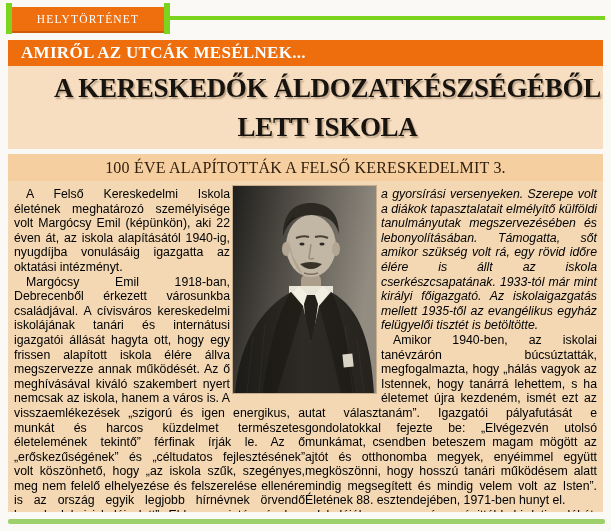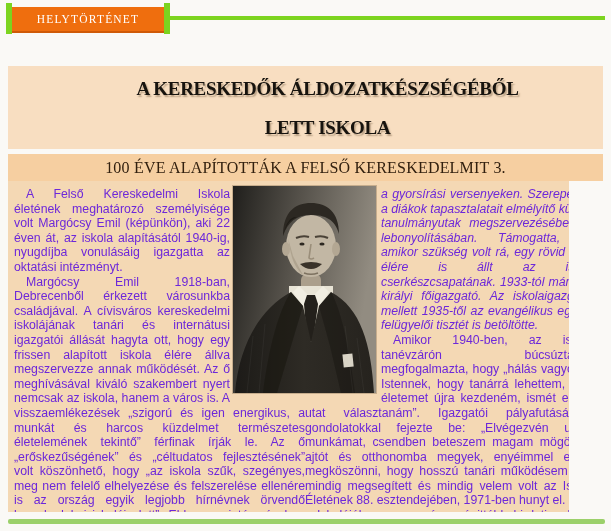--- a/index.html
+++ b/index.html
@@ -26,34 +26,34 @@
     font-size:17px;line-height:26px;padding-left:13px;box-sizing:border-box;
     letter-spacing:0.3px;
   }
   
   .headline-band{
     position:absolute;left:8px;top:66px;width:595px;height:83px;background:#f8dec1;
     text-align:center;color:#17130e;font-family:"Liberation Serif", serif;font-weight:bold;
     padding-top:3px;box-sizing:border-box;
   }
   .headline-band .hl{
-    font-size:19px;line-height:39px;letter-spacing:-0.3px;white-space:nowrap;
+    font-size:27px;line-height:39px;letter-spacing:-0.3px;white-space:nowrap;
     text-shadow:1.5px 1.5px 1.5px rgba(70,45,20,0.35);
     padding-left:44px;
   }
   
   .subtitle-band{
     position:absolute;left:8px;top:154px;width:595px;height:27px;background:#f6cfa1;
     text-align:center;color:#32200f;font-family:"Liberation Serif", serif;font-weight:normal;
     font-size:16px;line-height:27px;letter-spacing:0.2px;
   }
   
   .body-band{
-    position:absolute;left:8px;top:181px;width:534px;height:331px;background:#f4d8b4;
-    overflow:hidden;color:#6d28d9;padding-left:27px;
+    position:absolute;left:8px;top:181px;width:595px;height:331px;background:#f4d8b4;
+    overflow:hidden;color:#000000;
   }
   .col{position:absolute;top:6px;font-size:12.3px;line-height:14.6px;text-align:justify;}
   .col-left{left:6px;width:291px;}
   .col-right{left:297px;width:292px;}
   .col p{margin:0;text-indent:12px;}
   .col p.no-indent{text-indent:0;font-style:italic;}
   .wrap-spacer{pointer-events:none;}
   .col-left .wrap-spacer{float:right;width:75px;height:210px;}
   .col-right .wrap-spacer{float:left;width:76px;height:210px;}
   
@@ -68,20 +68,21 @@
 </head>
 <body>
 
 <div class="page">
 
   <div class="kicker-bracket left"></div>
   <div class="kicker-box">HELYTÖRTÉNET</div>
   <div class="kicker-bracket right"></div>
   <div class="kicker-line"></div>
 
+  <div class="section-bar">AMIRŐL AZ UTCÁK MESÉLNEK...</div>
 
   <div class="headline-band">
     <div class="hl">A KERESKEDŐK ÁLDOZATKÉSZSÉGÉBŐL</div>
     <div class="hl">LETT ISKOLA</div>
   </div>
 
   <div class="subtitle-band">100 ÉVE ALAPÍTOTTÁK A FELSŐ KERESKEDELMIT 3.</div>
 
   <div class="body-band">
 

